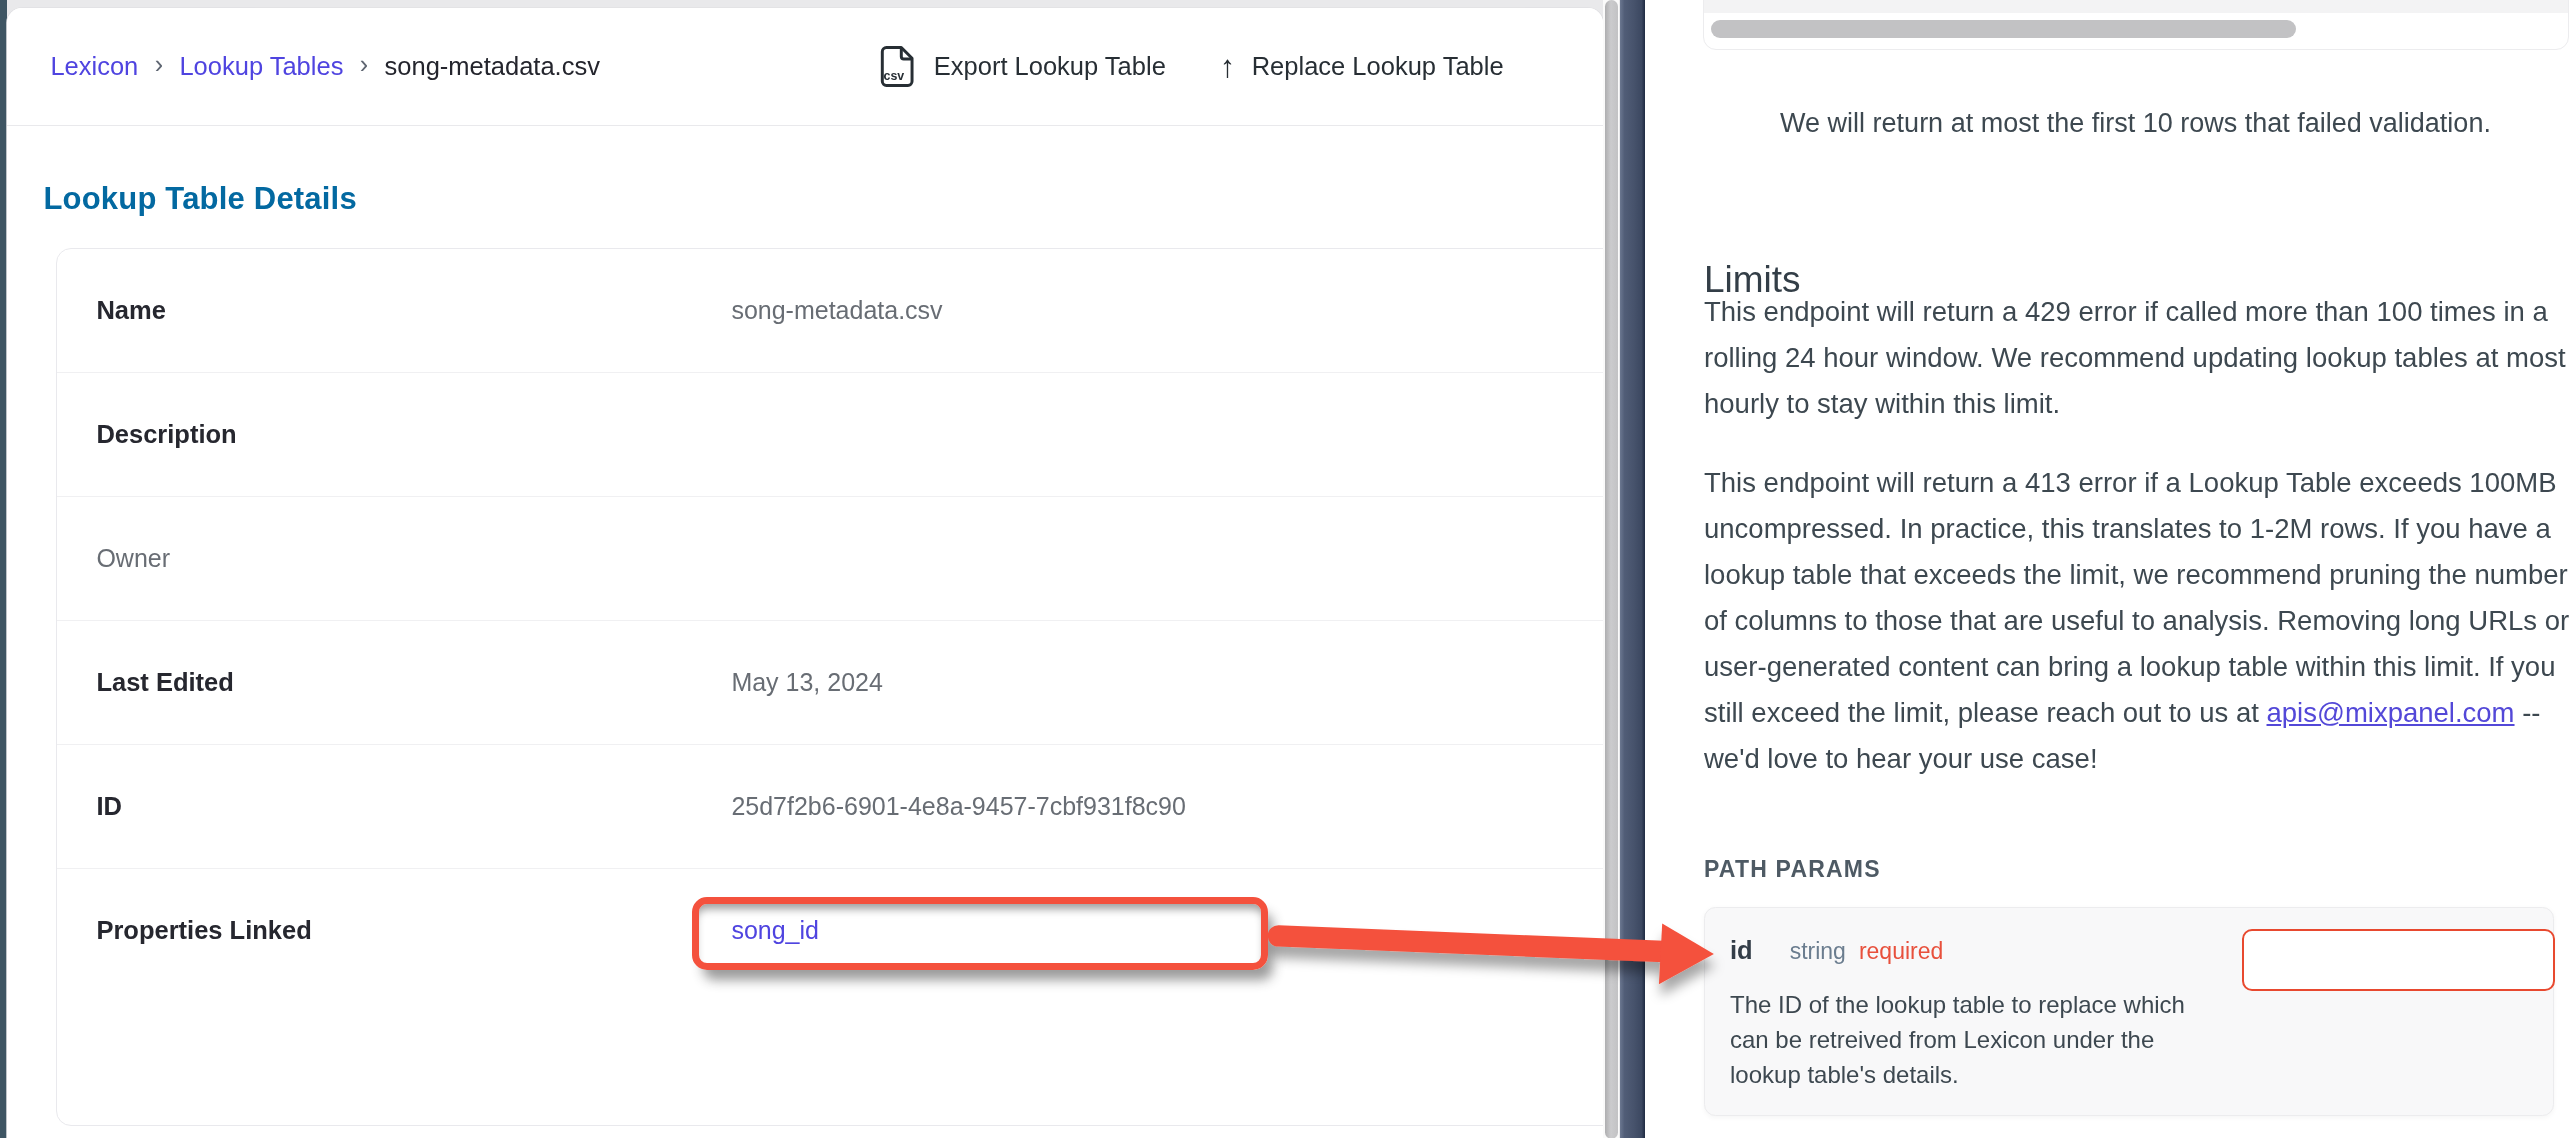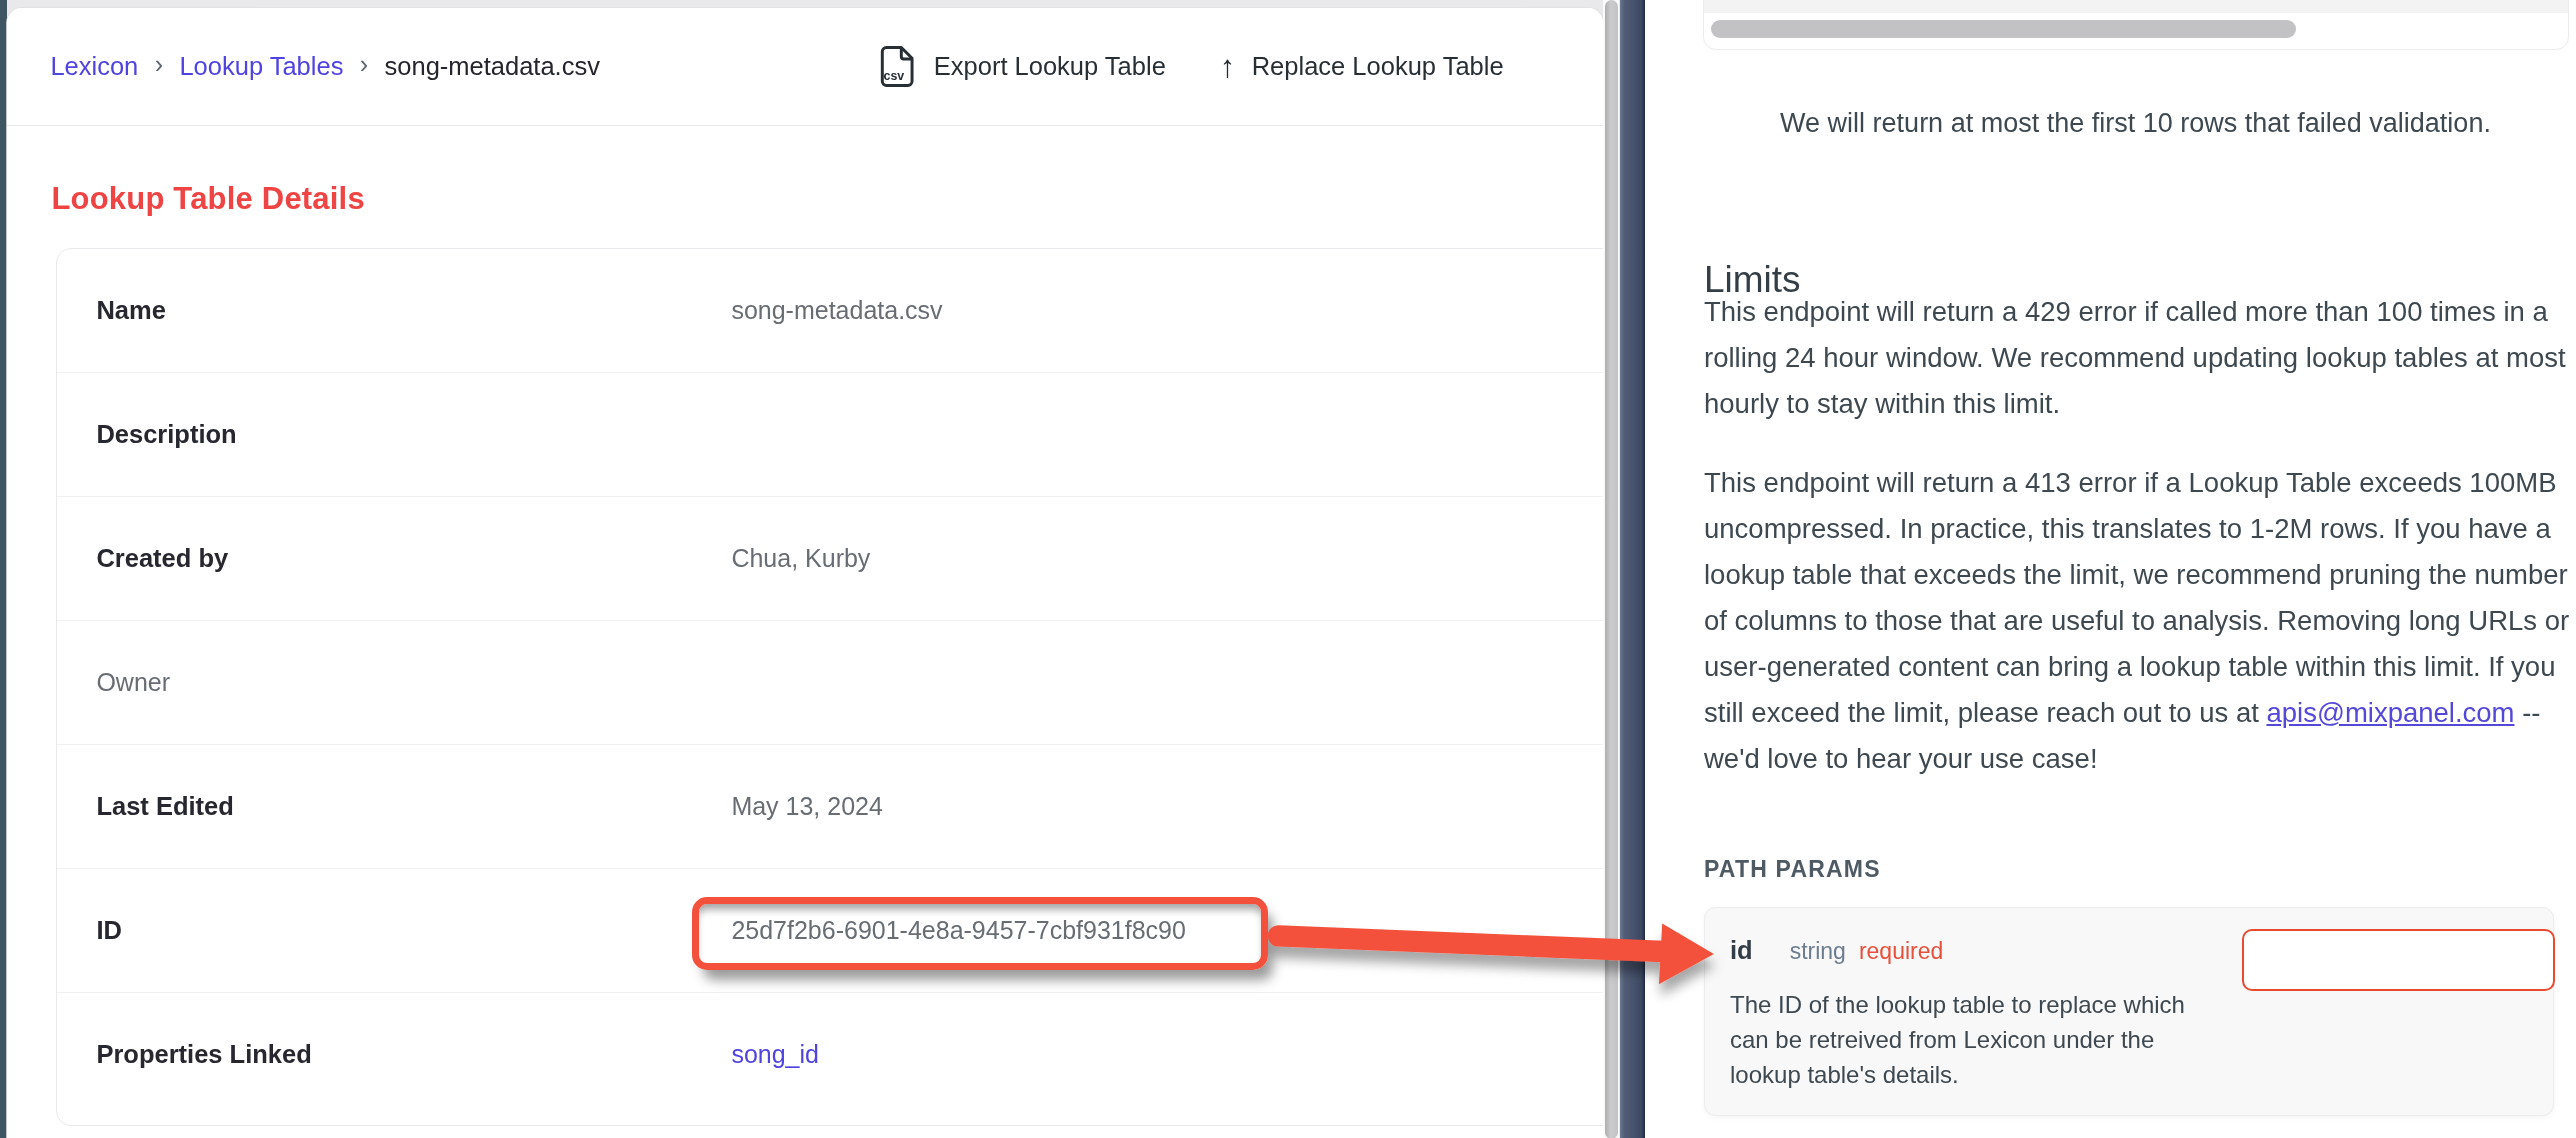--- a/index.html
+++ b/index.html
@@ -15,21 +15,21 @@
     border-radius:15px 15px 0 0;overflow:hidden;box-shadow:0 0 0 0.8px #e0e0e3;}
   #lex-header{position:absolute;left:0;top:0;width:100%;height:117px;border-bottom:1.6px solid #e9e9ec;background:#fff;}
   #breadcrumb{position:absolute;left:43px;top:0;height:117px;display:flex;align-items:center;gap:16.4px;font-size:25.5px;white-space:nowrap;}
   .crumb-link{color:#4f44e0;cursor:pointer;text-align:center;}
   .crumb-sep{color:#5f6672;font-size:25px;transform:translateY(-1.6px);}
   .crumb-current{color:#24252d;}
   #header-actions{position:absolute;left:872px;top:0;height:117px;display:flex;align-items:center;gap:54px;white-space:nowrap;}
   .hdr-btn{display:flex;align-items:center;gap:16.4px;font-size:25.5px;font-weight:500;color:#272e34;cursor:pointer;}
   .up-arrow-glyph{font-size:31px;font-weight:400;color:#272e34;line-height:1;}
 
-  #lex-title{position:absolute;left:44px;top:173px;font-size:31px;line-height:36px;font-weight:700;color:#ef4444;letter-spacing:0.2px;}
+  #lex-title{position:absolute;left:36px;top:173px;font-size:31px;line-height:36px;font-weight:700;color:#0369a1;letter-spacing:0.2px;}
 
   #details-card{position:absolute;left:49px;top:240px;width:1561px;height:876px;background:#fff;
     border:1.6px solid #e9e9ed;border-radius:15px;overflow:hidden;}
   .detail-row{display:flex;align-items:center;height:123px;}
   .detail-row + .detail-row{border-top:1.6px solid #f0f0f2;}
   .row-label{width:596px;padding-left:39px;flex:0 0 auto;font-size:25.5px;font-weight:600;color:#26272f;}
   .row-value{padding-left:39px;font-size:25px;color:#686d74;}
   .row-value.link{color:#4f44e0;cursor:pointer;}
 
   
@@ -113,24 +113,20 @@
     <div id="details-card">
       <div class="detail-row">
         <div class="row-label">Name</div>
         <div class="row-value">song-metadata.csv</div>
       </div>
       <div class="detail-row">
         <div class="row-label">Description</div>
         <div class="row-value"></div>
       </div>
       <div class="detail-row">
-        <div class="row-label">Created by</div>
-        <div class="row-value">Chua, Kurby</div>
-      </div>
-      <div class="detail-row">
         <div class="row-value">Owner</div>
       </div>
       <div class="detail-row">
         <div class="row-label">Last Edited</div>
         <div class="row-value">May 13, 2024</div>
       </div>
       <div class="detail-row">
         <div class="row-label">ID</div>
         <div class="row-value">25d7f2b6-6901-4e8a-9457-7cbf931f8c90</div>
       </div>

